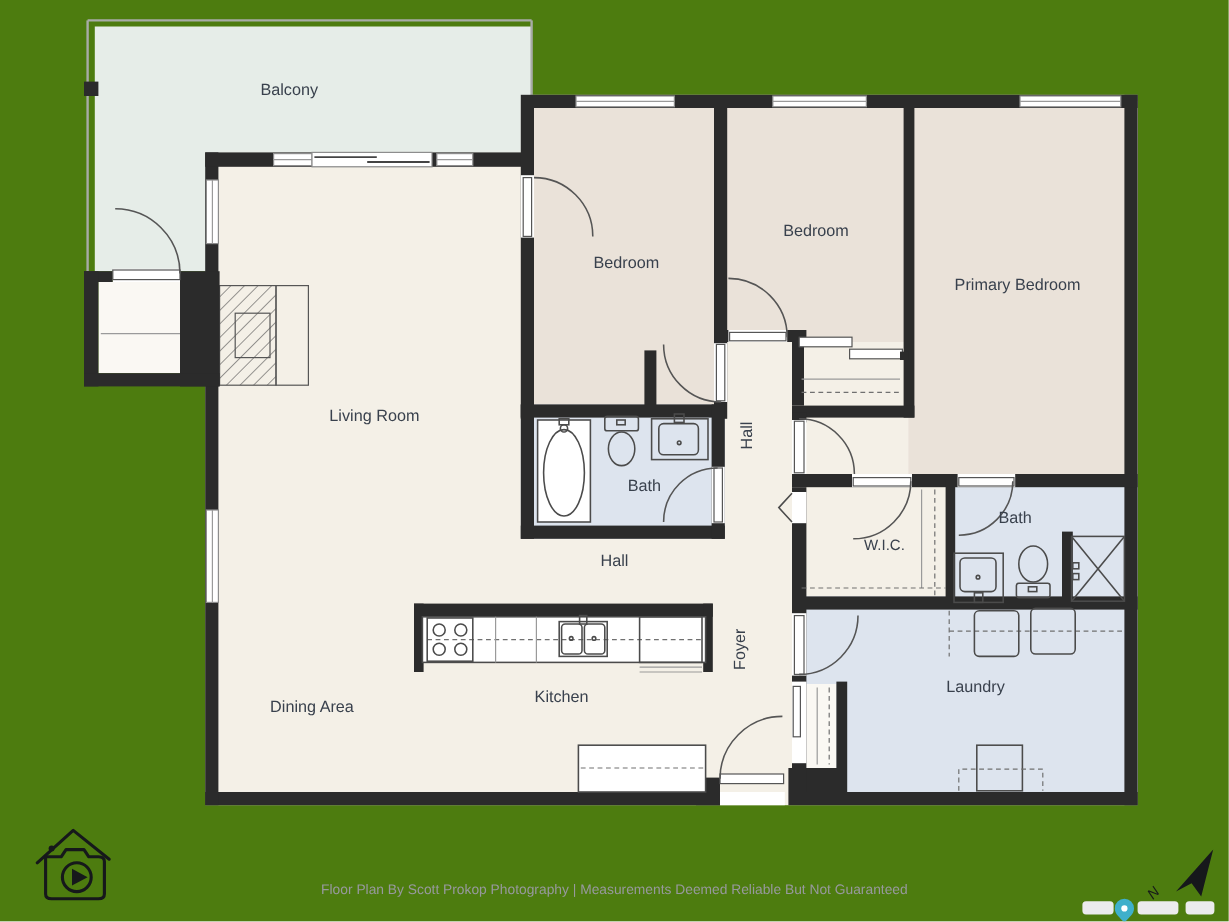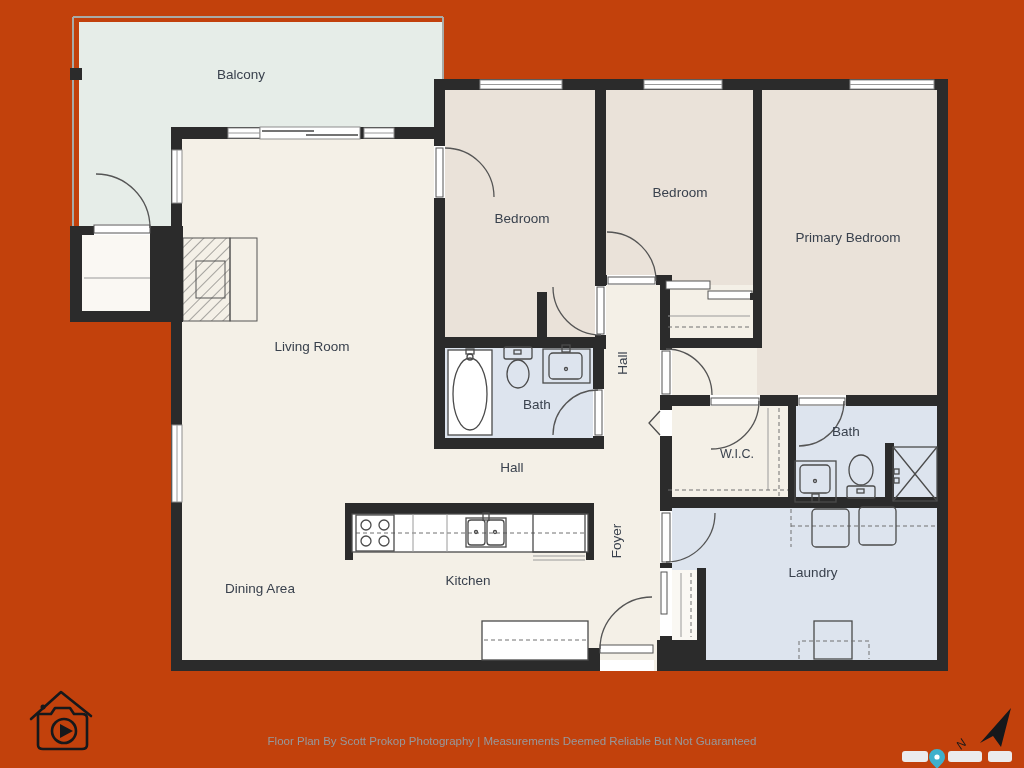--- a/index.html
+++ b/index.html
@@ -1,16 +1,16 @@
 <!DOCTYPE html>
 <html><head>
 <meta charset="utf-8">
 <style>
   html,body{margin:0;padding:0;background:#f7f7f8;}
-  #stage{position:relative;width:1024px;height:768px;background:#c2410c;overflow:hidden;
+  #stage{position:relative;width:1024px;height:768px;background:#4d7c0f;overflow:hidden;
          font-family:"Liberation Sans",sans-serif;}
   svg{position:absolute;left:0;top:0;}
   .room-label{font-family:"Liberation Sans",sans-serif;font-size:13.5px;fill:#39414d;}
   .room-label.small{font-size:12.5px;}
   .footer-label{font-family:"Liberation Sans",sans-serif;font-size:11.5px;fill:#97999d;}
   .compass-label{font-family:"Liberation Sans",sans-serif;font-size:12px;font-style:italic;fill:#16181b;}
   .wall{fill:#2b2b2b;}
   .gap{fill:#ffffff;}
   .leaf{fill:#ffffff;stroke:#555;stroke-width:1;}
   .arc{fill:none;stroke:#555;stroke-width:1.3;}

